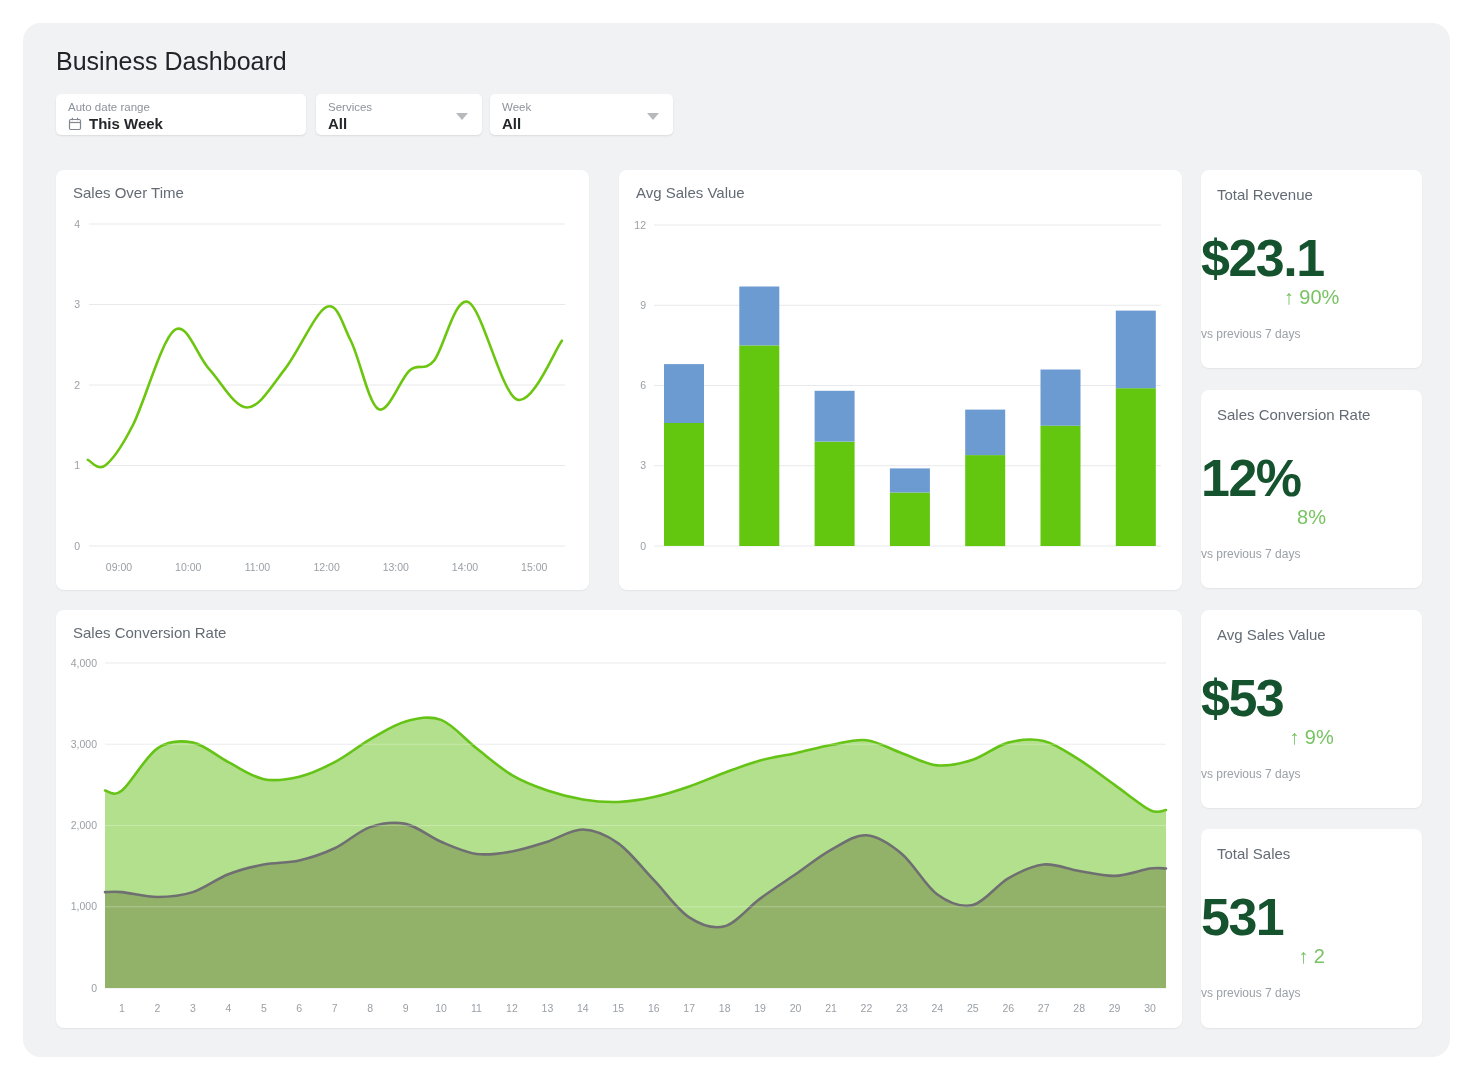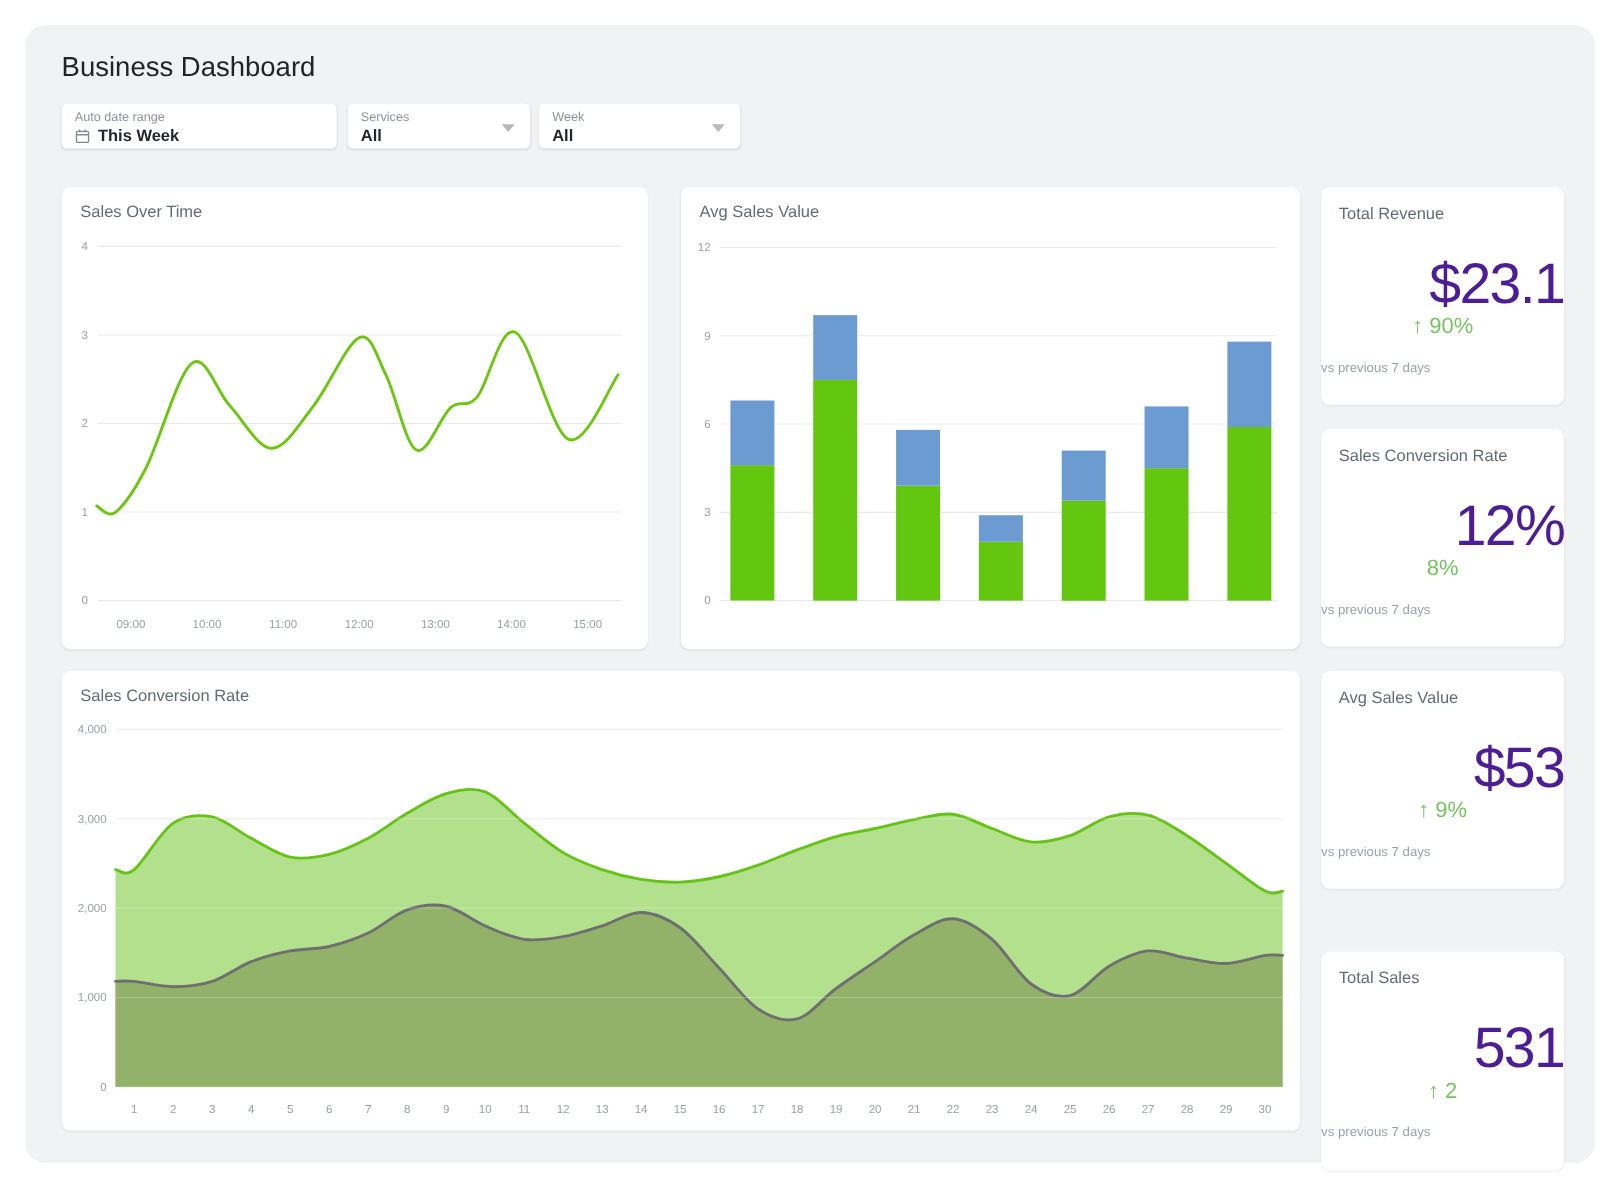--- a/index.html
+++ b/index.html
@@ -15,22 +15,22 @@
   .chevron{position:absolute;right:14px;top:19px;width:0;height:0;
     border-left:6px solid transparent;border-right:6px solid transparent;border-top:7px solid #b6babf;}
   .cal{display:inline-block;width:14px;height:14px;}
   
   .card{position:absolute;background:#ffffff;border-radius:8px;box-shadow:0 1px 2px rgba(0,0,0,0.06);}
   .chart-title{position:absolute;left:17px;top:14px;font-size:15px;color:#636b74;z-index:2;}
   .card svg{position:absolute;left:0;top:0;}
   
   .kpi{position:absolute;left:1178px;width:221px;background:#ffffff;border-radius:8px;box-shadow:0 1px 2px rgba(0,0,0,0.06);}
   .kpi-title{position:absolute;left:16px;top:16px;font-size:15px;color:#636b74;}
-  .kpi-value{position:absolute;left:0;top:58px;width:100%;text-align:right;
-    font-size:52px;font-weight:400;color:#4c1d95;letter-spacing:-1.5px;}
+  .kpi-value{position:absolute;left:0;top:58px;width:100%;text-align:left;
+    font-size:52px;font-weight:700;color:#14532d;letter-spacing:-1.5px;}
   .kpi-delta{position:absolute;left:0;top:116px;width:100%;text-align:center;font-size:20px;color:#77c363;}
   .kpi-note{position:absolute;left:0;top:157px;width:100%;text-align:left;font-size:12px;color:#9ba1a8;}
 </style>
 </head>
 <body>
 
 <div class="container">
   <div class="page-title">Business Dashboard</div>
 
   <div class="filter" style="left:33px;top:71px;width:250px;">
@@ -185,19 +185,19 @@
     <div class="kpi-note">vs previous 7 days</div>
   </div>
 
   <div class="kpi" style="top:587px;height:198px;">
     <div class="kpi-title">Avg Sales Value</div>
     <div class="kpi-value">$53</div>
     <div class="kpi-delta">↑ 9%</div>
     <div class="kpi-note">vs previous 7 days</div>
   </div>
 
-  <div class="kpi" style="top:806px;height:199px;margin-top:36px;">
+  <div class="kpi" style="top:806px;height:199px;">
     <div class="kpi-title">Total Sales</div>
     <div class="kpi-value">531</div>
     <div class="kpi-delta">↑ 2</div>
     <div class="kpi-note">vs previous 7 days</div>
   </div>
 </div>
 
 </body></html>

